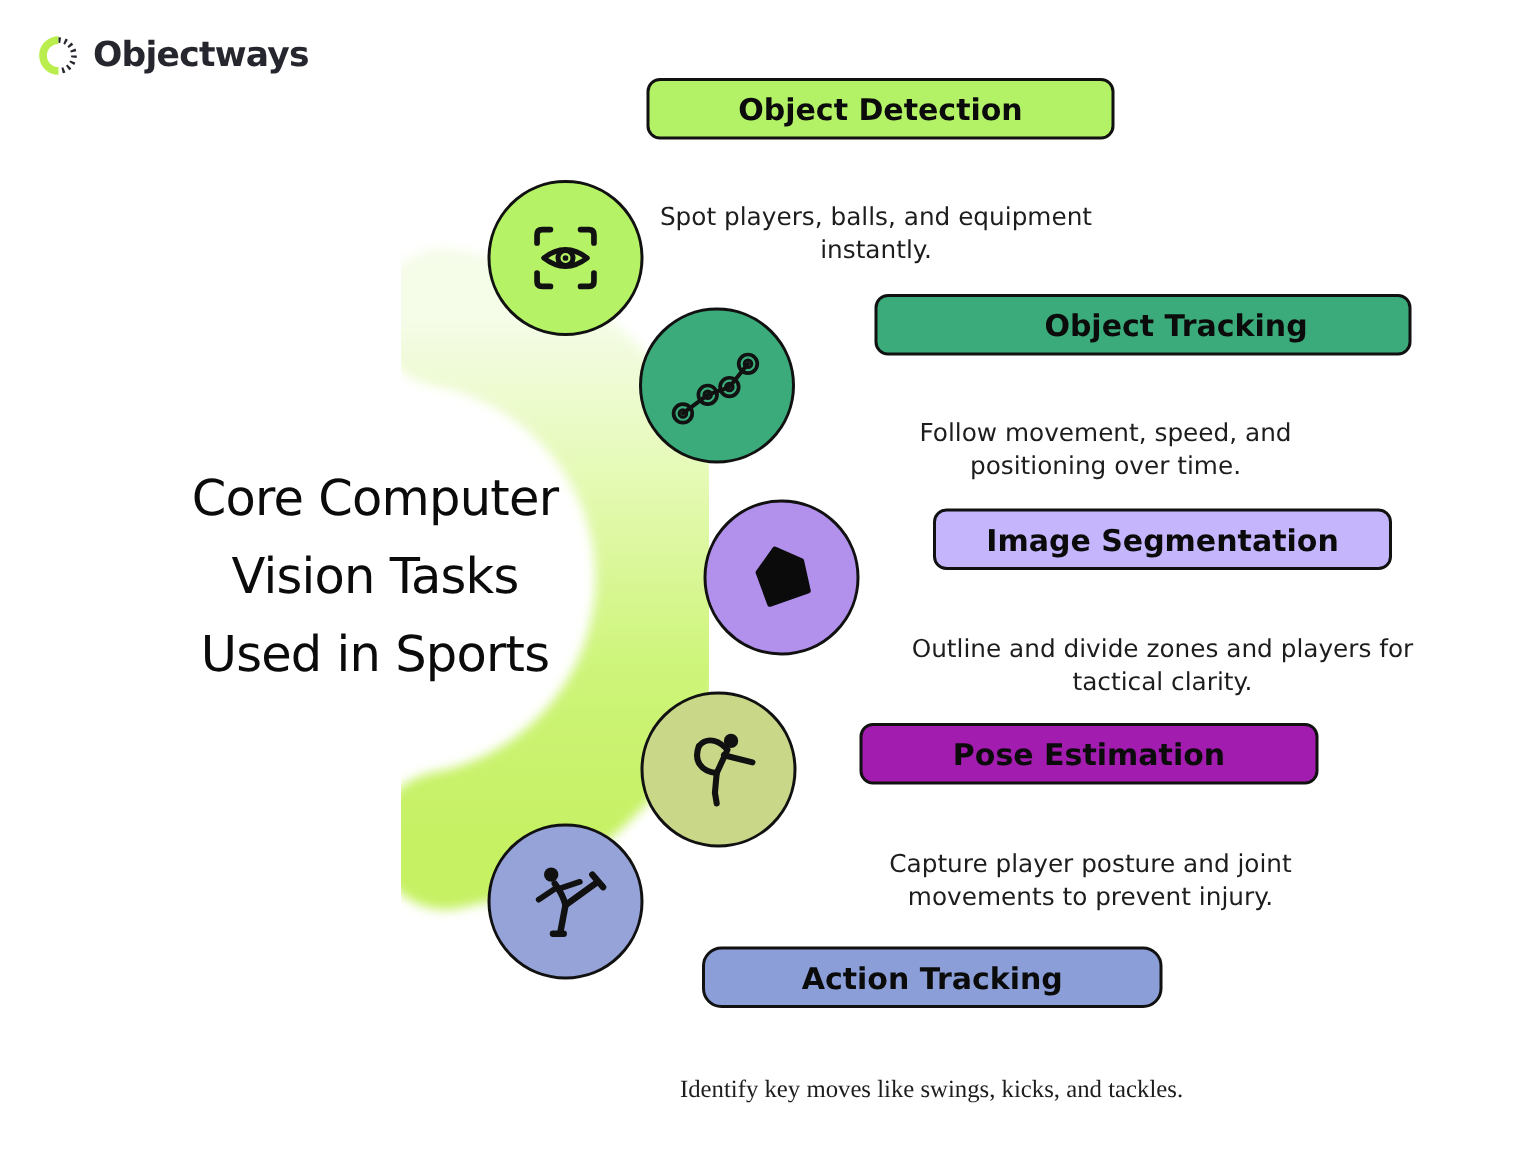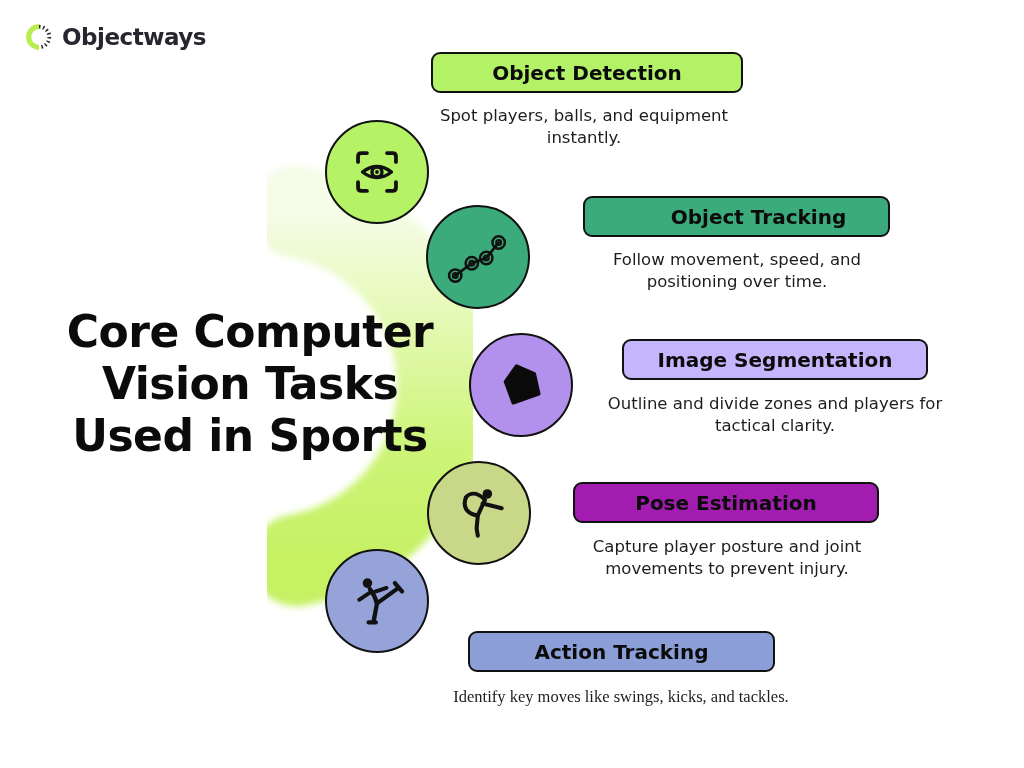--- a/index.html
+++ b/index.html
@@ -23,23 +23,23 @@
     font-weight: 800;
     color: #26262e;
     letter-spacing: -0.5px;
   }
   
   .main-title {
     position: absolute;
     left: 40px; top: 306px;
     width: 420px;
     text-align: center;
-    font-size: 44px;
+    font-size: 33px;
     line-height: 52px;
-    font-weight: 700;
+    font-weight: 400;
     color: #0b0b0b;
     letter-spacing: -0.5px;
   }
   
   .arc-layer { position: absolute; left: 0; top: 0; width: 1024px; height: 768px; }
   
   .node-circle {
     position: absolute;
     width: 104px; height: 104px;
     border: 2.5px solid #111111;
@@ -58,20 +58,21 @@
     font-weight: 700;
     color: #0b0b0b;
   }
   
   .task-desc {
     position: absolute;
     text-align: center;
     font-size: 16.5px;
     line-height: 1.33;
     color: #1d1d1d;
+    margin-top: 29px;
   }
   .ico { stroke: #111111; fill: none; stroke-linecap: round; stroke-linejoin: round; }
 </style>
 </head>
 <body>
 
 <div class="stage">
 
   <svg class="arc-layer" width="1024" height="768" viewBox="0 0 1024 768">
     <defs>
@@ -155,33 +156,33 @@
       <path class="ico" stroke-width="3.2" d="M -4 -7 L 8 -11"></path>
       <path class="ico" stroke-width="3.2" d="M -6 -7 L -15 -1"></path>
     </svg>
   </div>
 
   <div class="task-pill" style="left: 431px; top: 52px; width: 312px; background: rgb(179, 241, 102);">
     <span>Object Detection</span>
   </div>
   <div class="task-desc" style="left:419px; top:105px; width:330px;">Spot players, balls, and equipment instantly.</div>
 
-  <div class="task-pill" style="left: 583px; top: 196px; width: 307px; background: rgb(59, 171, 123); padding-left: 44px;">
+  <div class="task-pill" style="left: 583px; top: 196px; width: 358px; background: rgb(59, 171, 123); padding-left: 44px;">
     <span>Object Tracking</span>
   </div>
   <div class="task-desc" style="left:582px; top:249px; width:310px;">Follow movement, speed, and positioning over time.</div>
 
   <div class="task-pill" style="left: 622px; top: 339px; width: 306px; background: #c4b5fd;">
     <span>Image Segmentation</span>
   </div>
   <div class="task-desc" style="left:585px; top:393px; width:380px;">Outline and divide zones and players for tactical clarity.</div>
 
   <div class="task-pill" style="left: 573px; top: 482px; width: 306px; background: #a21caf;">
     <span>Pose Estimation</span>
   </div>
   <div class="task-desc" style="left:557px; top:536px; width:340px;">Capture player posture and joint movements to prevent injury.</div>
 
-  <div class="task-pill" style="left: 468px; top: 631px; width: 307px; background: rgb(140, 158, 216);">
+  <div class="task-pill" style="left: 468px; top: 631px; width: 307px; background: rgb(140, 158, 216); border-radius: 13px;">
     <span>Action Tracking</span>
   </div>
   <div class="task-desc" style="left:431px; top:686px; width:380px;font-family:Liberation Serif, serif;">Identify key moves like swings, kicks, and tackles.</div>
 
 </div>
 
 </body></html>

